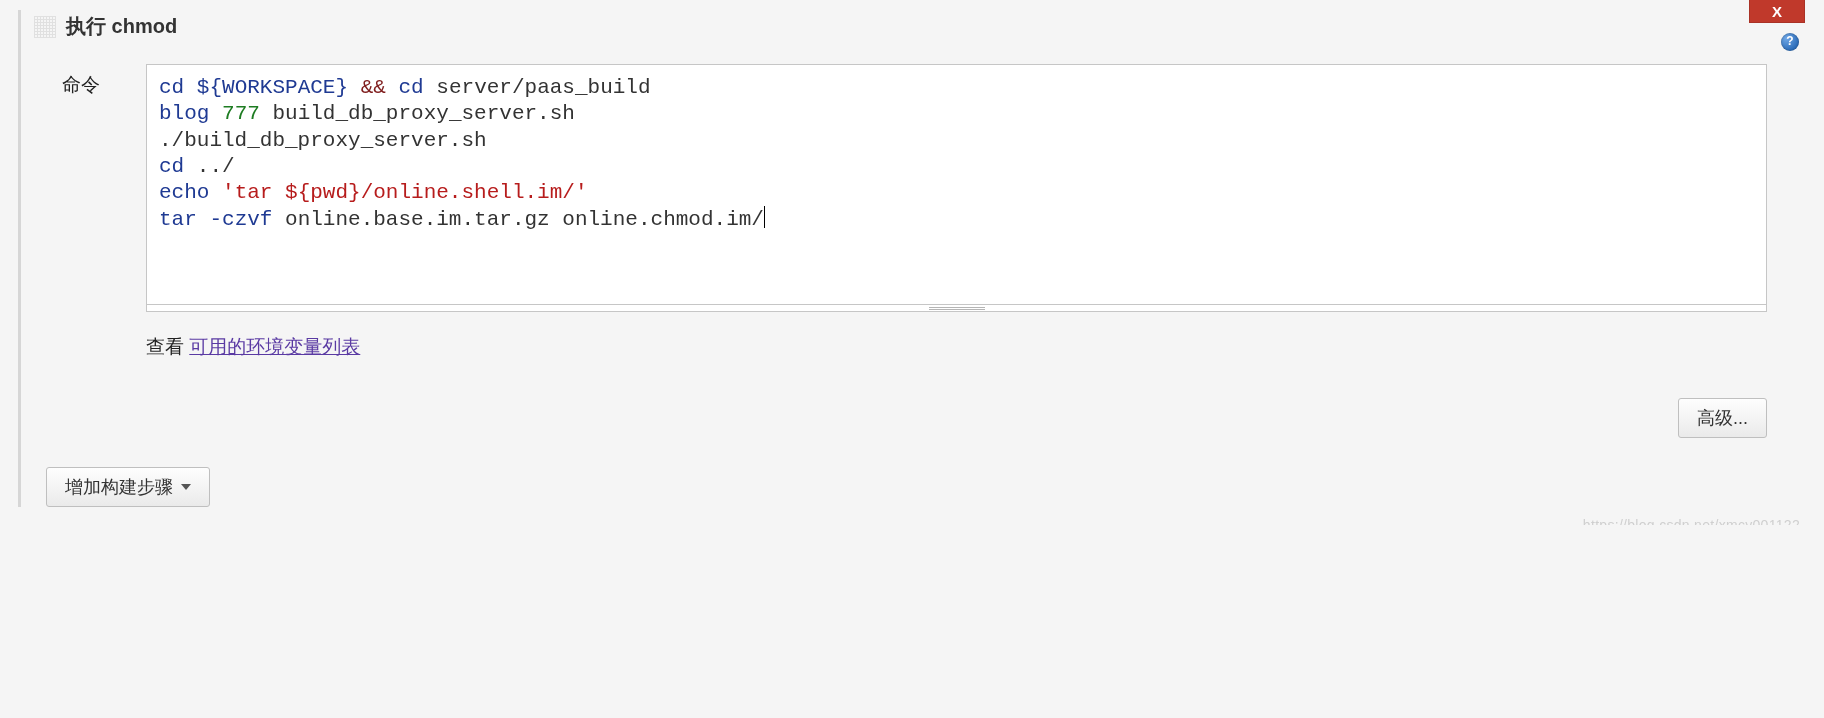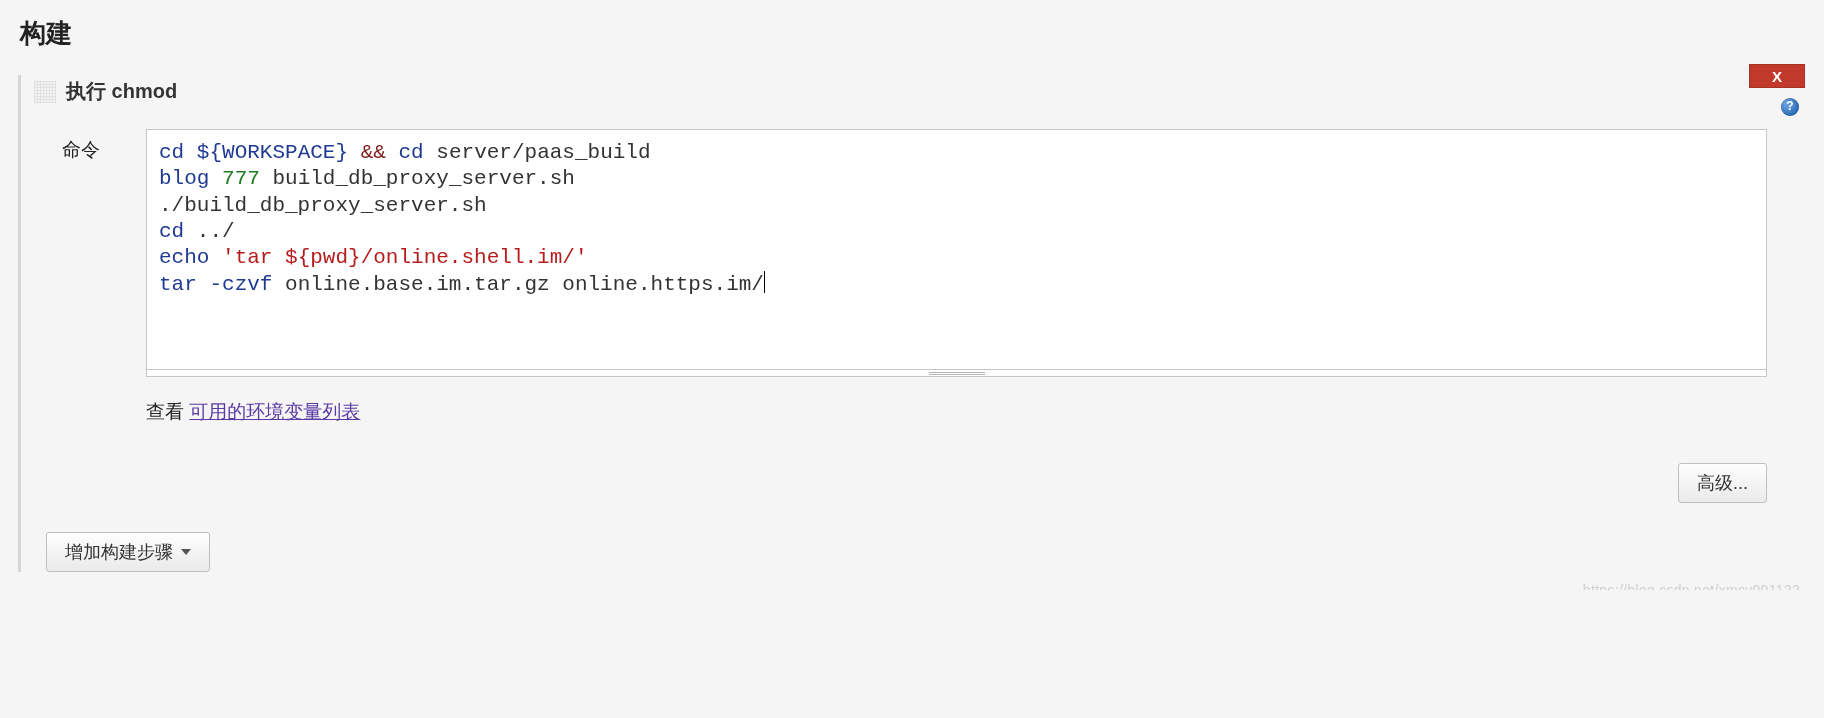--- a/index.html
+++ b/index.html
@@ -163,21 +163,20 @@
     font-size: 14px;
     color: #cfcfcf;
     letter-spacing: .3px;
     font-family: Arial, sans-serif;
   }
 </style>
 </head>
 <body>
 
 <div class="wrap">
-  <div class="section-title">构建</div>
 
   <div class="section-body">
 
     <div class="block">
       <div class="close-btn">
         <span>X</span>
       </div>
       <div class="help-icon"></div>
 
       <div class="block-head">
@@ -186,21 +185,21 @@
       </div>
 
       <div class="row">
         <div class="row-label">命令</div>
         <div class="row-field">
           <div class="code-editor"><span class="tok-cmd">cd</span> <span class="tok-var">${WORKSPACE}</span> <span class="tok-op">&amp;&amp;</span> <span class="tok-cmd">cd</span> <span>server/paas_build</span>
 <span class="tok-cmd">blog</span> <span class="tok-num">777</span> <span>build_db_proxy_server.sh</span>
 <span>./build_db_proxy_server.sh</span>
 <span class="tok-cmd">cd</span> <span>../</span>
 <span class="tok-cmd">echo</span> <span class="tok-str">'tar ${pwd}/online.shell.im/'</span>
-<span class="tok-cmd">tar</span> <span class="tok-opt">-czvf</span> <span>online.base.im.tar.gz</span> <span>online.https.im/</span><span class="caret"></span></div>
+<span class="tok-cmd">tar</span> <span class="tok-opt">-czvf</span> <span>online.base.im.tar.gz</span> <span>online.chmod.im/</span><span class="caret"></span></div>
           <div class="resize-grip"></div>
 
           <div class="hint">
             <span>查看 </span><a href="#">可用的环境变量列表</a>
           </div>
         </div>
       </div>
 
       <div class="adv-row">
         <button class="btn">

